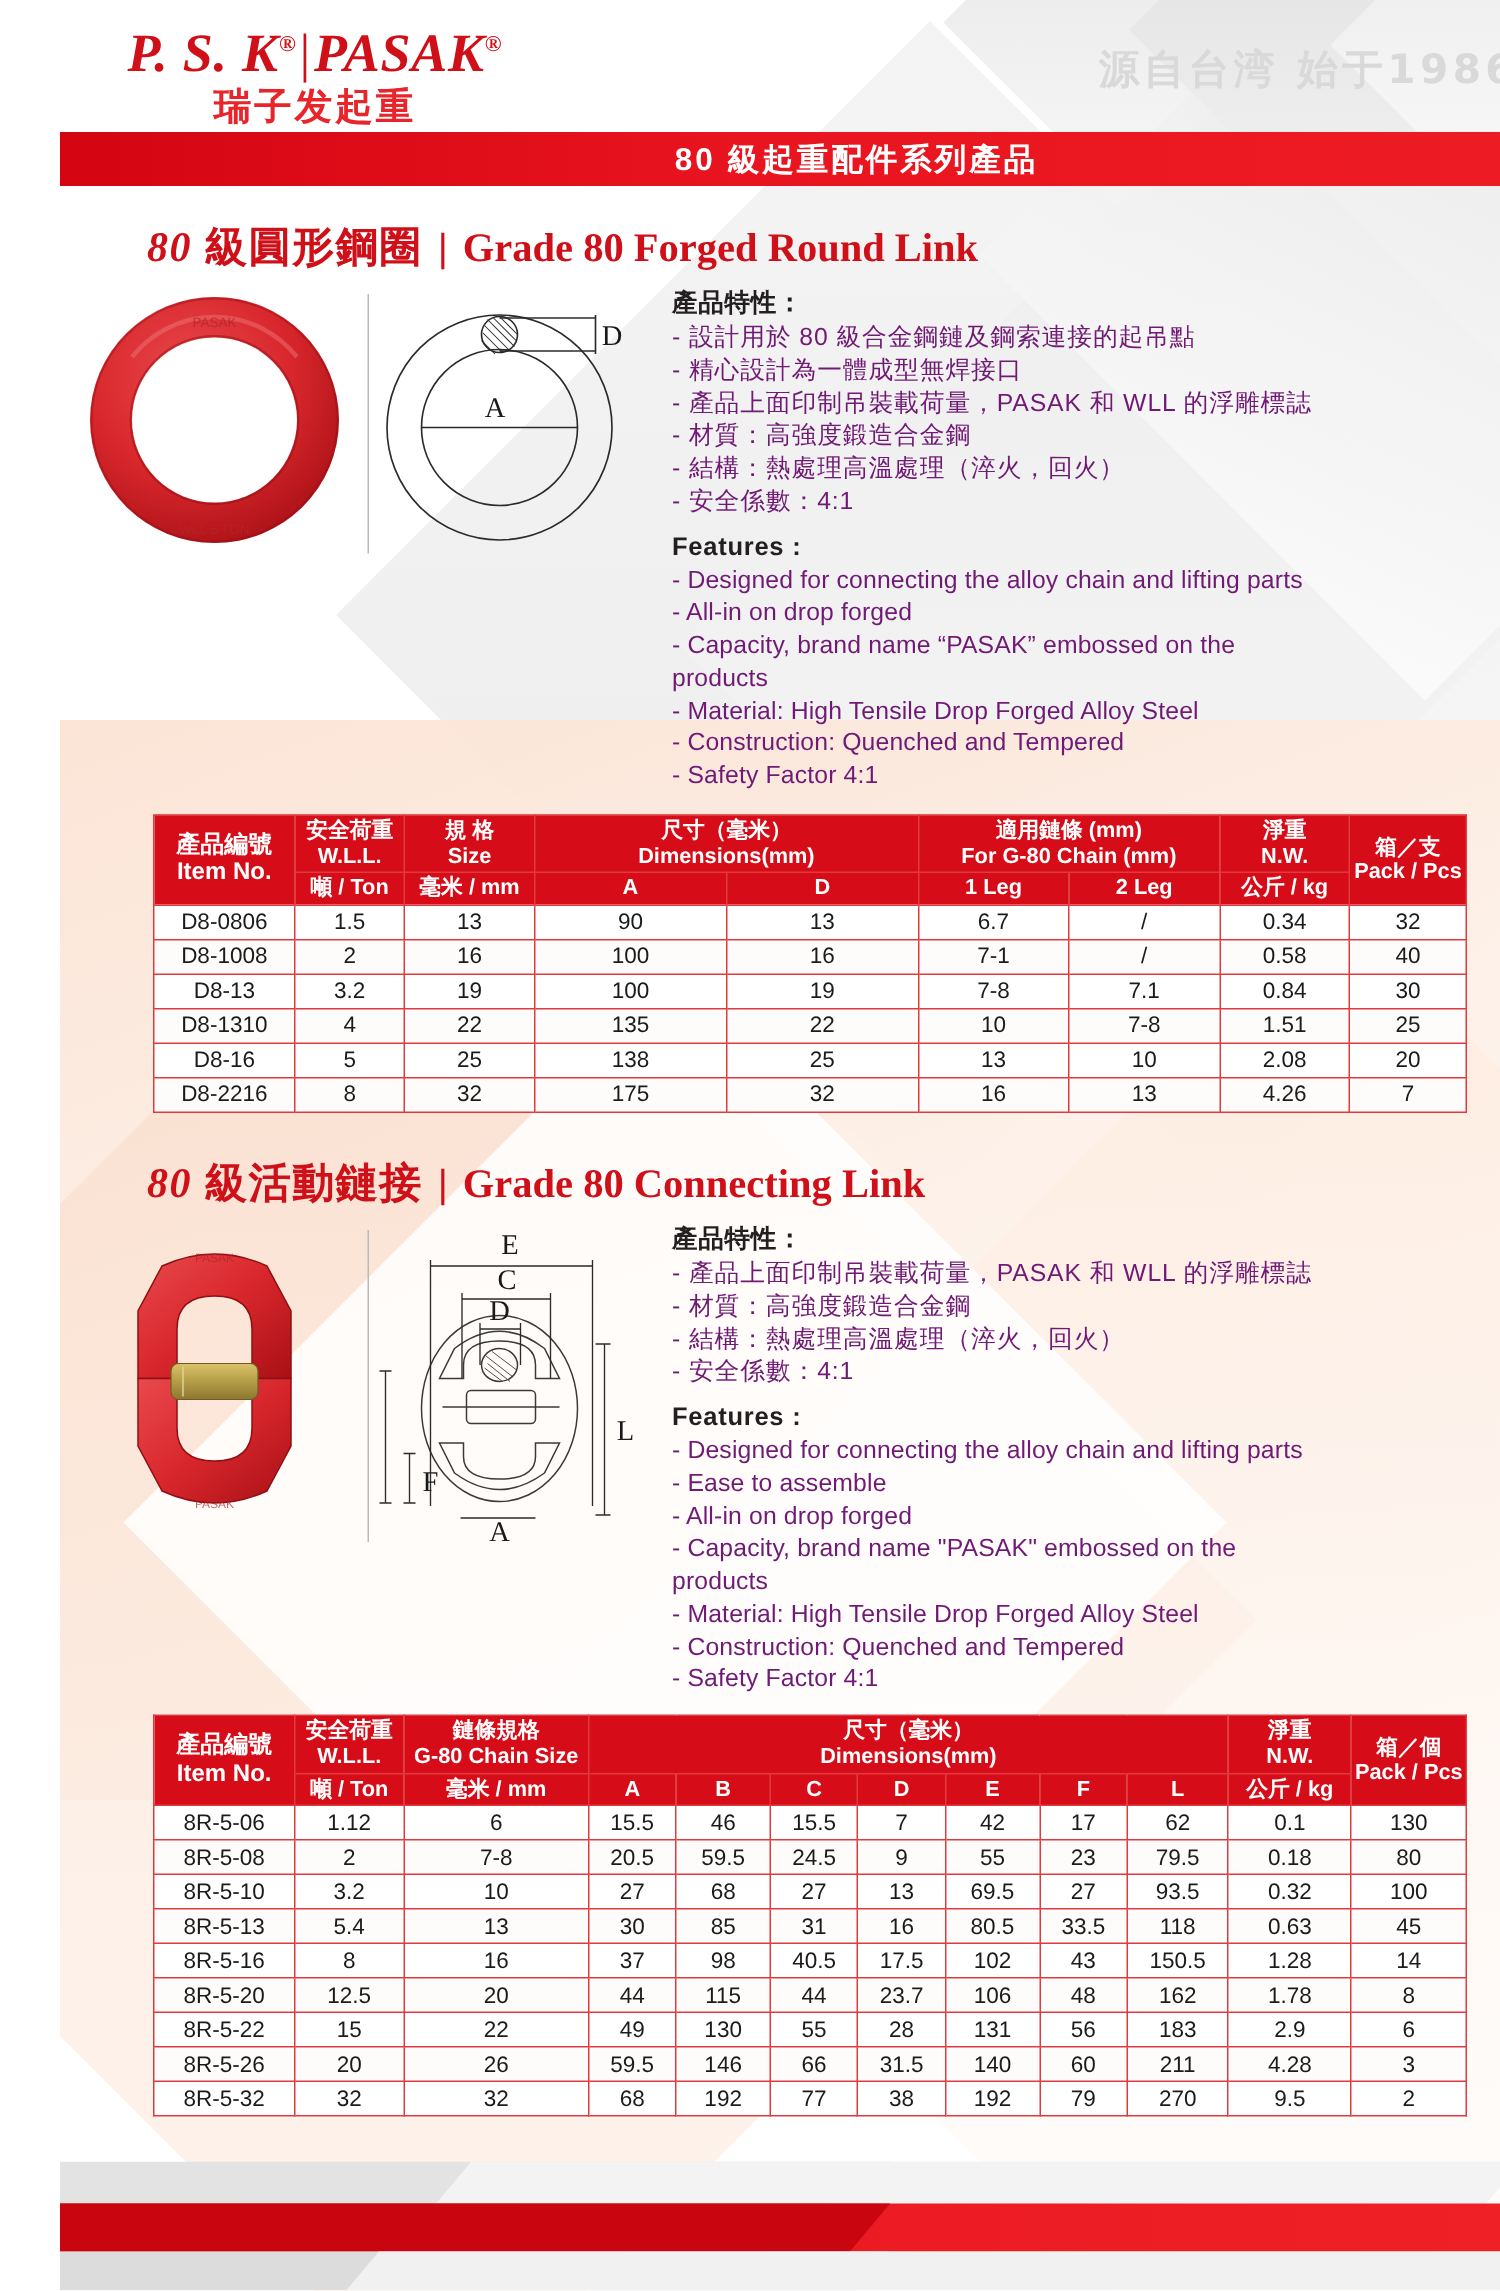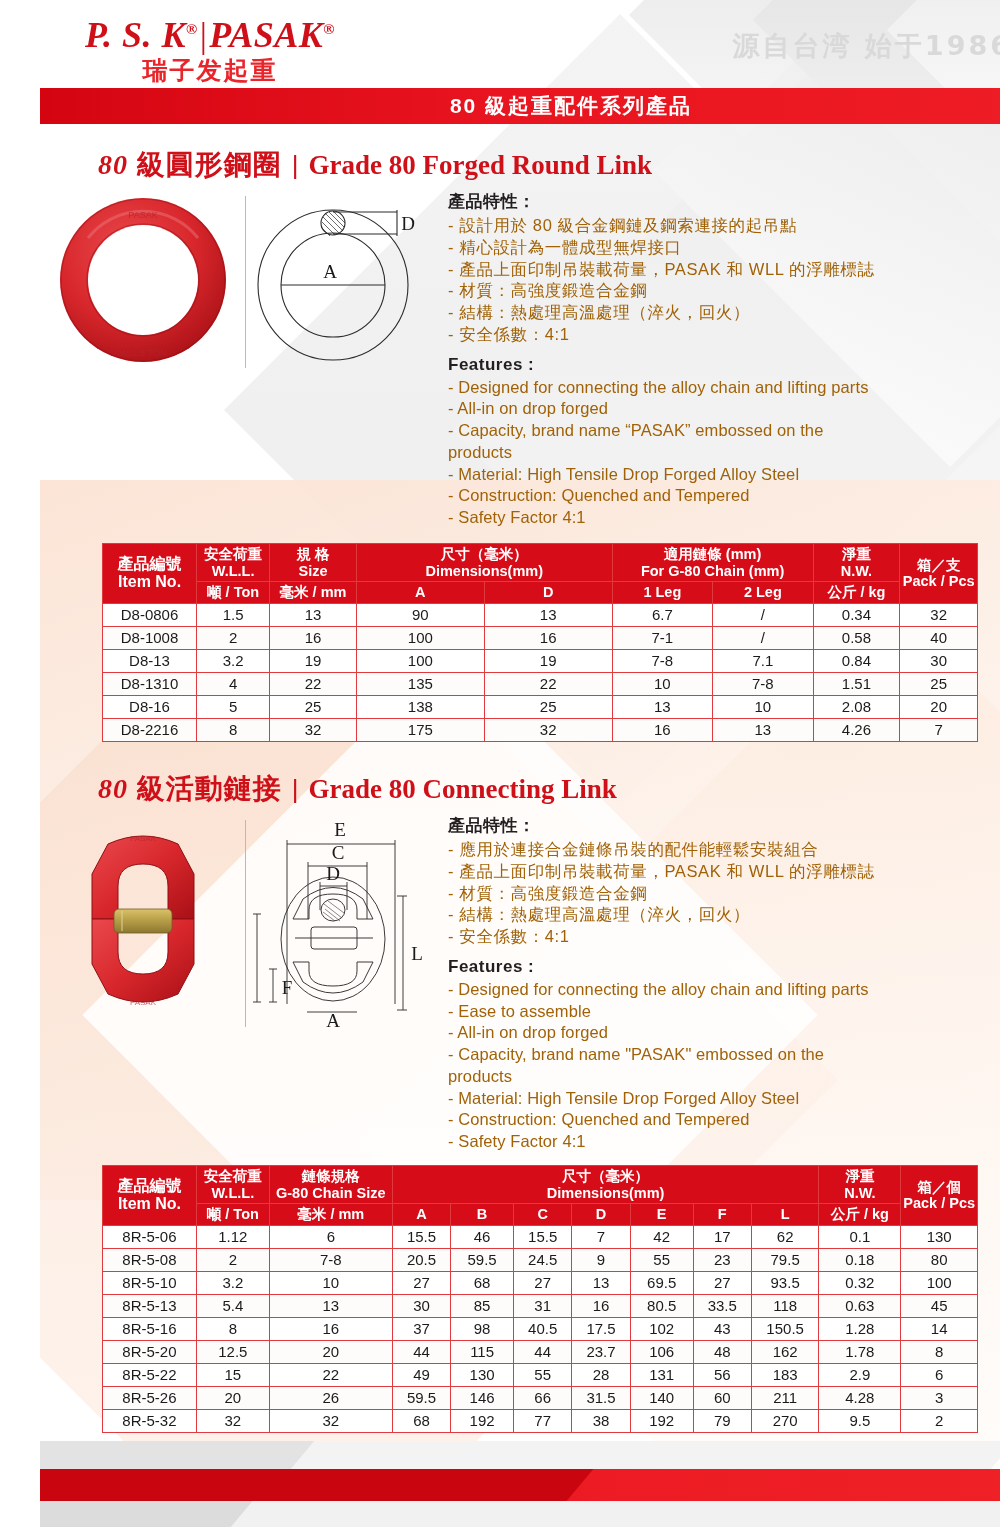--- a/index.html
+++ b/index.html
@@ -69,21 +69,21 @@
   
   .content { position:relative; z-index:5; display:flex; align-items:flex-start; }
   .photo-col { width:205px; flex:0 0 205px; display:flex; align-items:center; justify-content:center; }
   .diagram-col { width:195px; flex:0 0 195px; position:relative; }
   .text-col { flex:1 1 auto; padding-left:8px; padding-right:40px; }
 
   .vdiv { position:absolute; top:6px; bottom:6px; left:0; width:1px; background:#b9b9b9; }
 
   .feat-title { font-size:17px; font-weight:bold; color:#231f20; margin-bottom:2px; letter-spacing:.5px; }
   ul.feat { list-style:none; }
-  ul.feat li { font-size:16.5px; color:#a16207; line-height:1.32; letter-spacing:.1px;
+  ul.feat li { font-size:16.5px; color:#701a75; line-height:1.32; letter-spacing:.1px;
                text-indent:-12px; padding-left:12px; }
   ul.feat.cn li { letter-spacing:.6px; }
   .gap { height:9px; }
 
   
   .tbl-wrap { position:relative; z-index:5; margin:14px 62px 0 62px; }
   table { border-collapse:collapse; width:100%; background:#fff; table-layout:fixed; }
   th, td { border:1px solid #e03a3e; text-align:center; }
   thead th { background:#d60c18; color:#fff; font-weight:bold; padding:2px 1px; line-height:1.15; }
   thead th.h-big { font-size:16px; }
@@ -424,21 +424,20 @@
           <text x="-8" y="150">B</text>
           <text x="42" y="180">F</text>
           <text x="88" y="213">A</text>
         </g>
       </svg>
     </div>
 
     <div class="text-col">
       <div class="feat-title">產品特性：</div>
       <ul class="feat cn">
-        <li>- 應用於連接合金鏈條吊裝的配件能輕鬆安裝組合</li>
         <li>- 產品上面印制吊裝載荷量，PASAK 和 WLL 的浮雕標誌</li>
         <li>- 材質：高強度鍛造合金鋼</li>
         <li>- 結構：熱處理高溫處理（淬火，回火）</li>
         <li>- 安全係數：4:1</li>
       </ul>
       <div class="gap"></div>
       <div class="feat-title">Features :</div>
       <ul class="feat">
         <li>- Designed for connecting the alloy chain and lifting parts</li>
         <li>- Ease to assemble</li>

